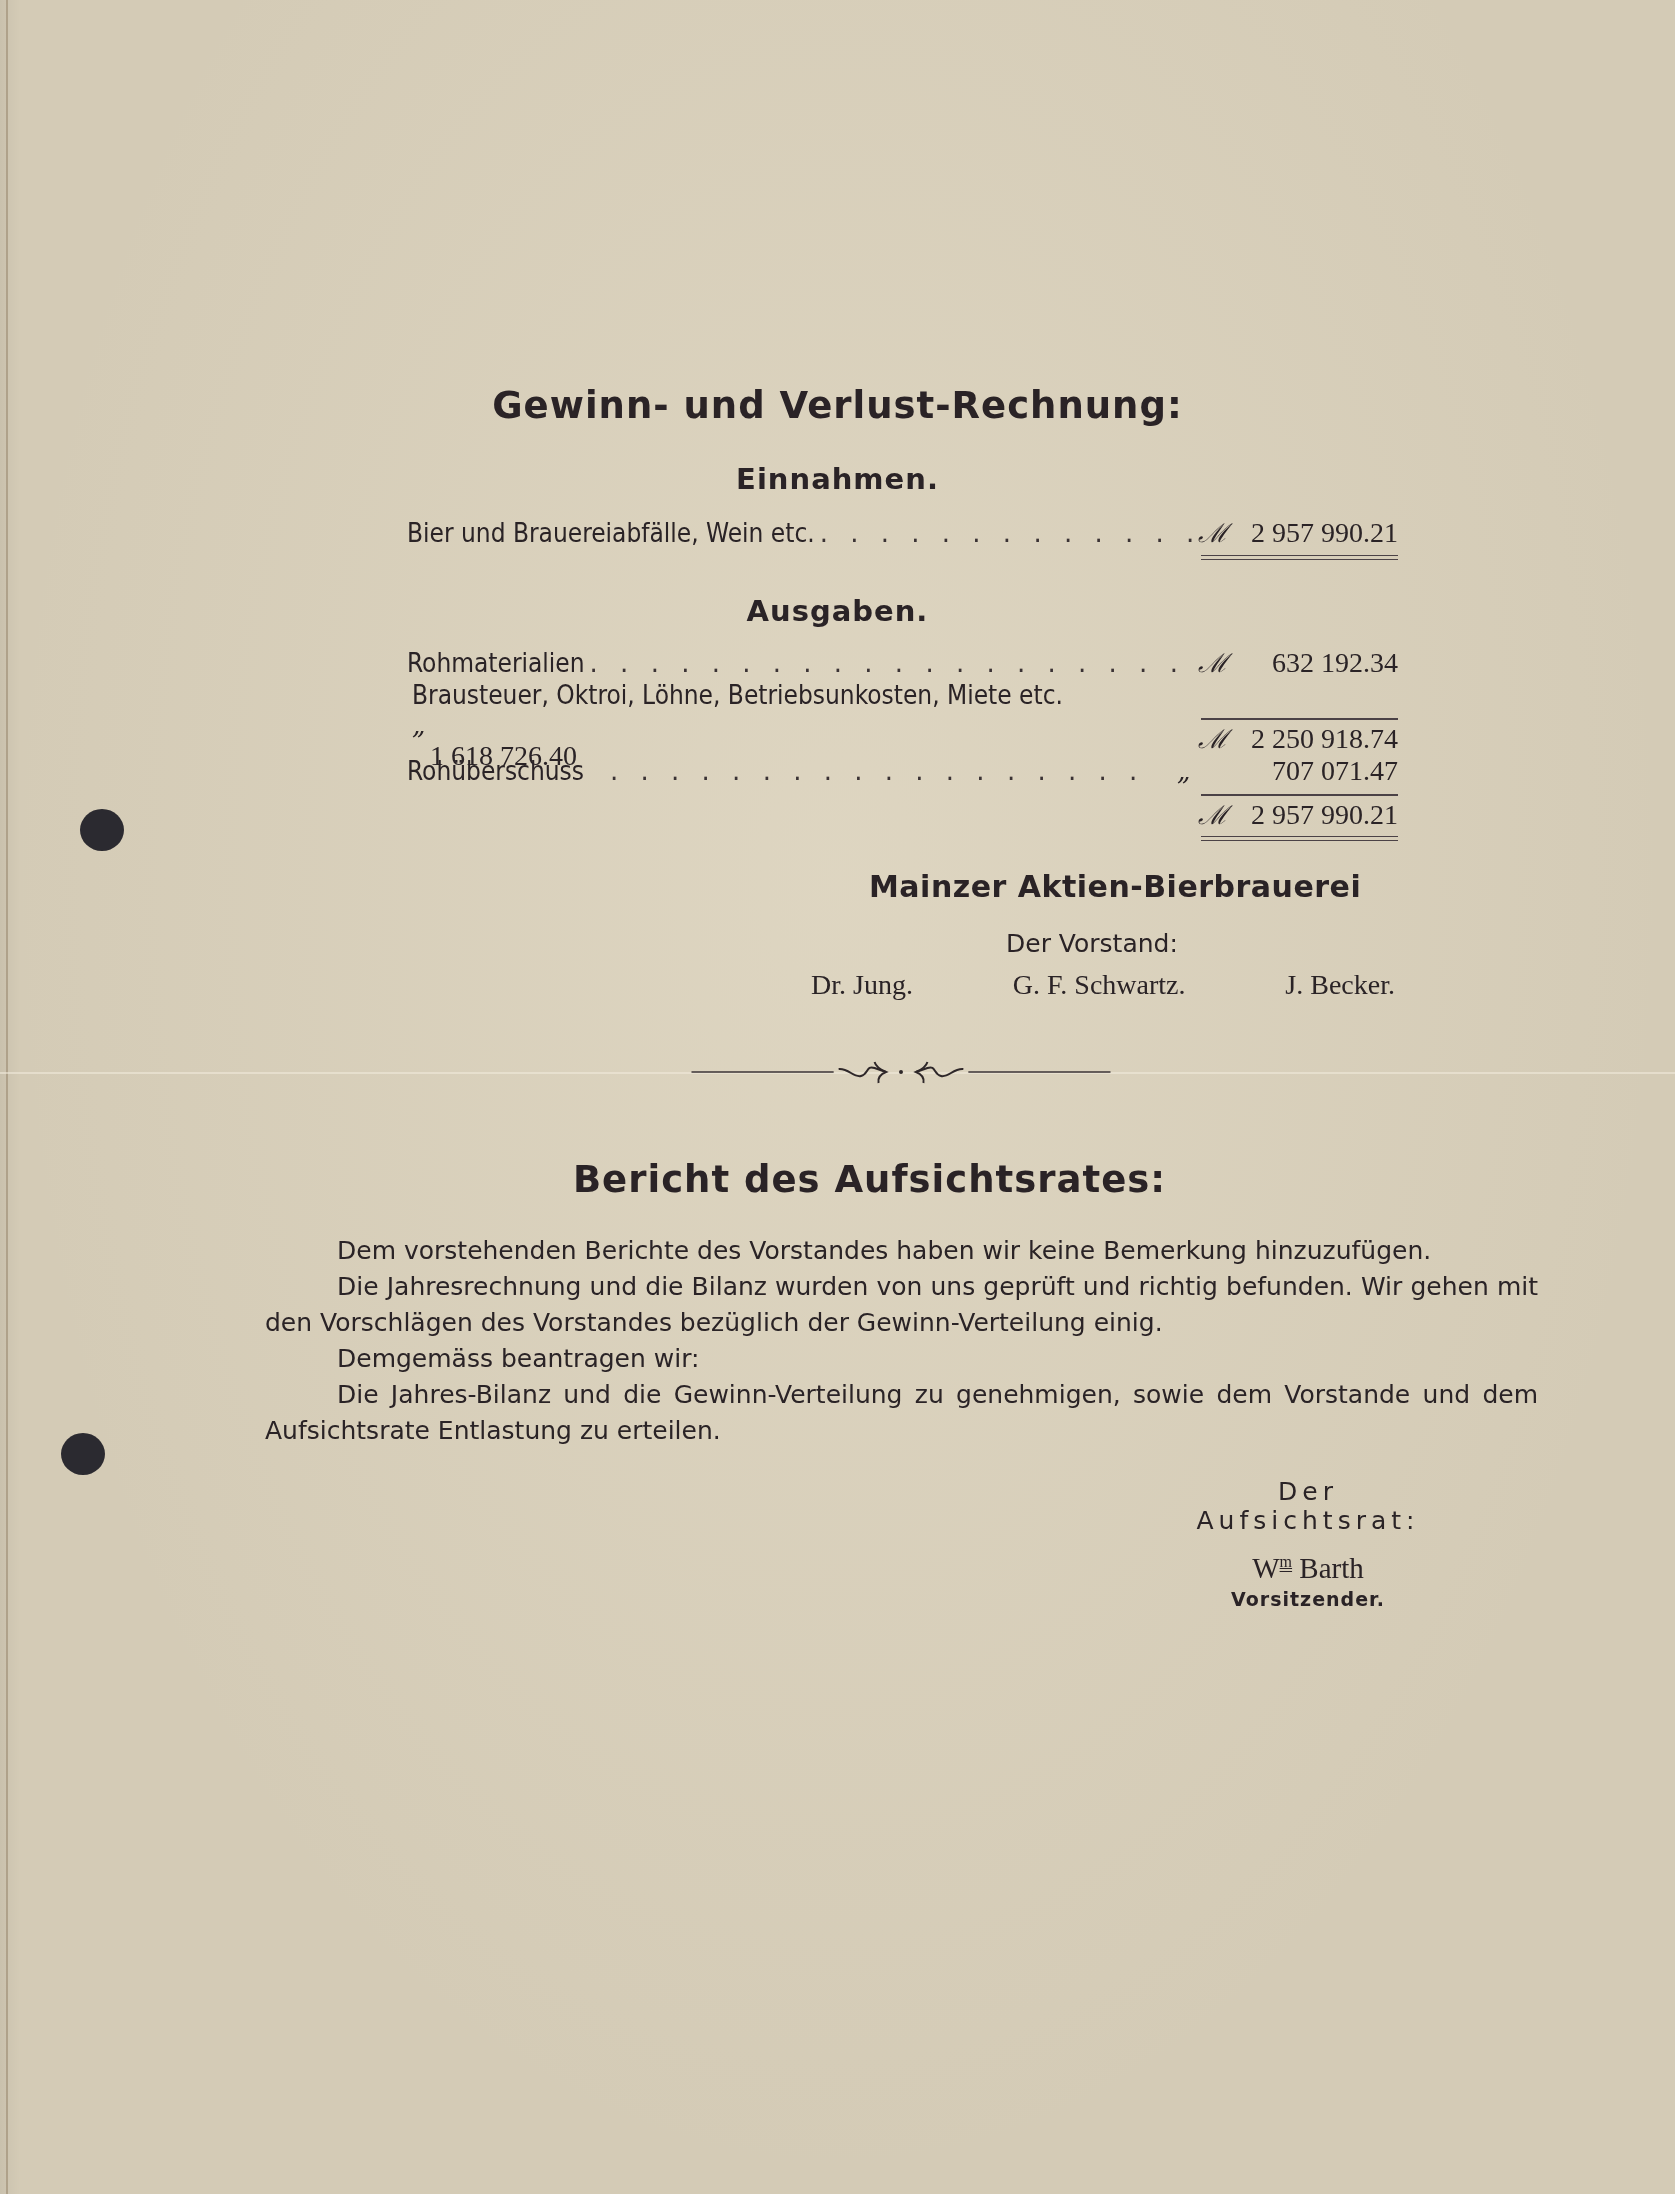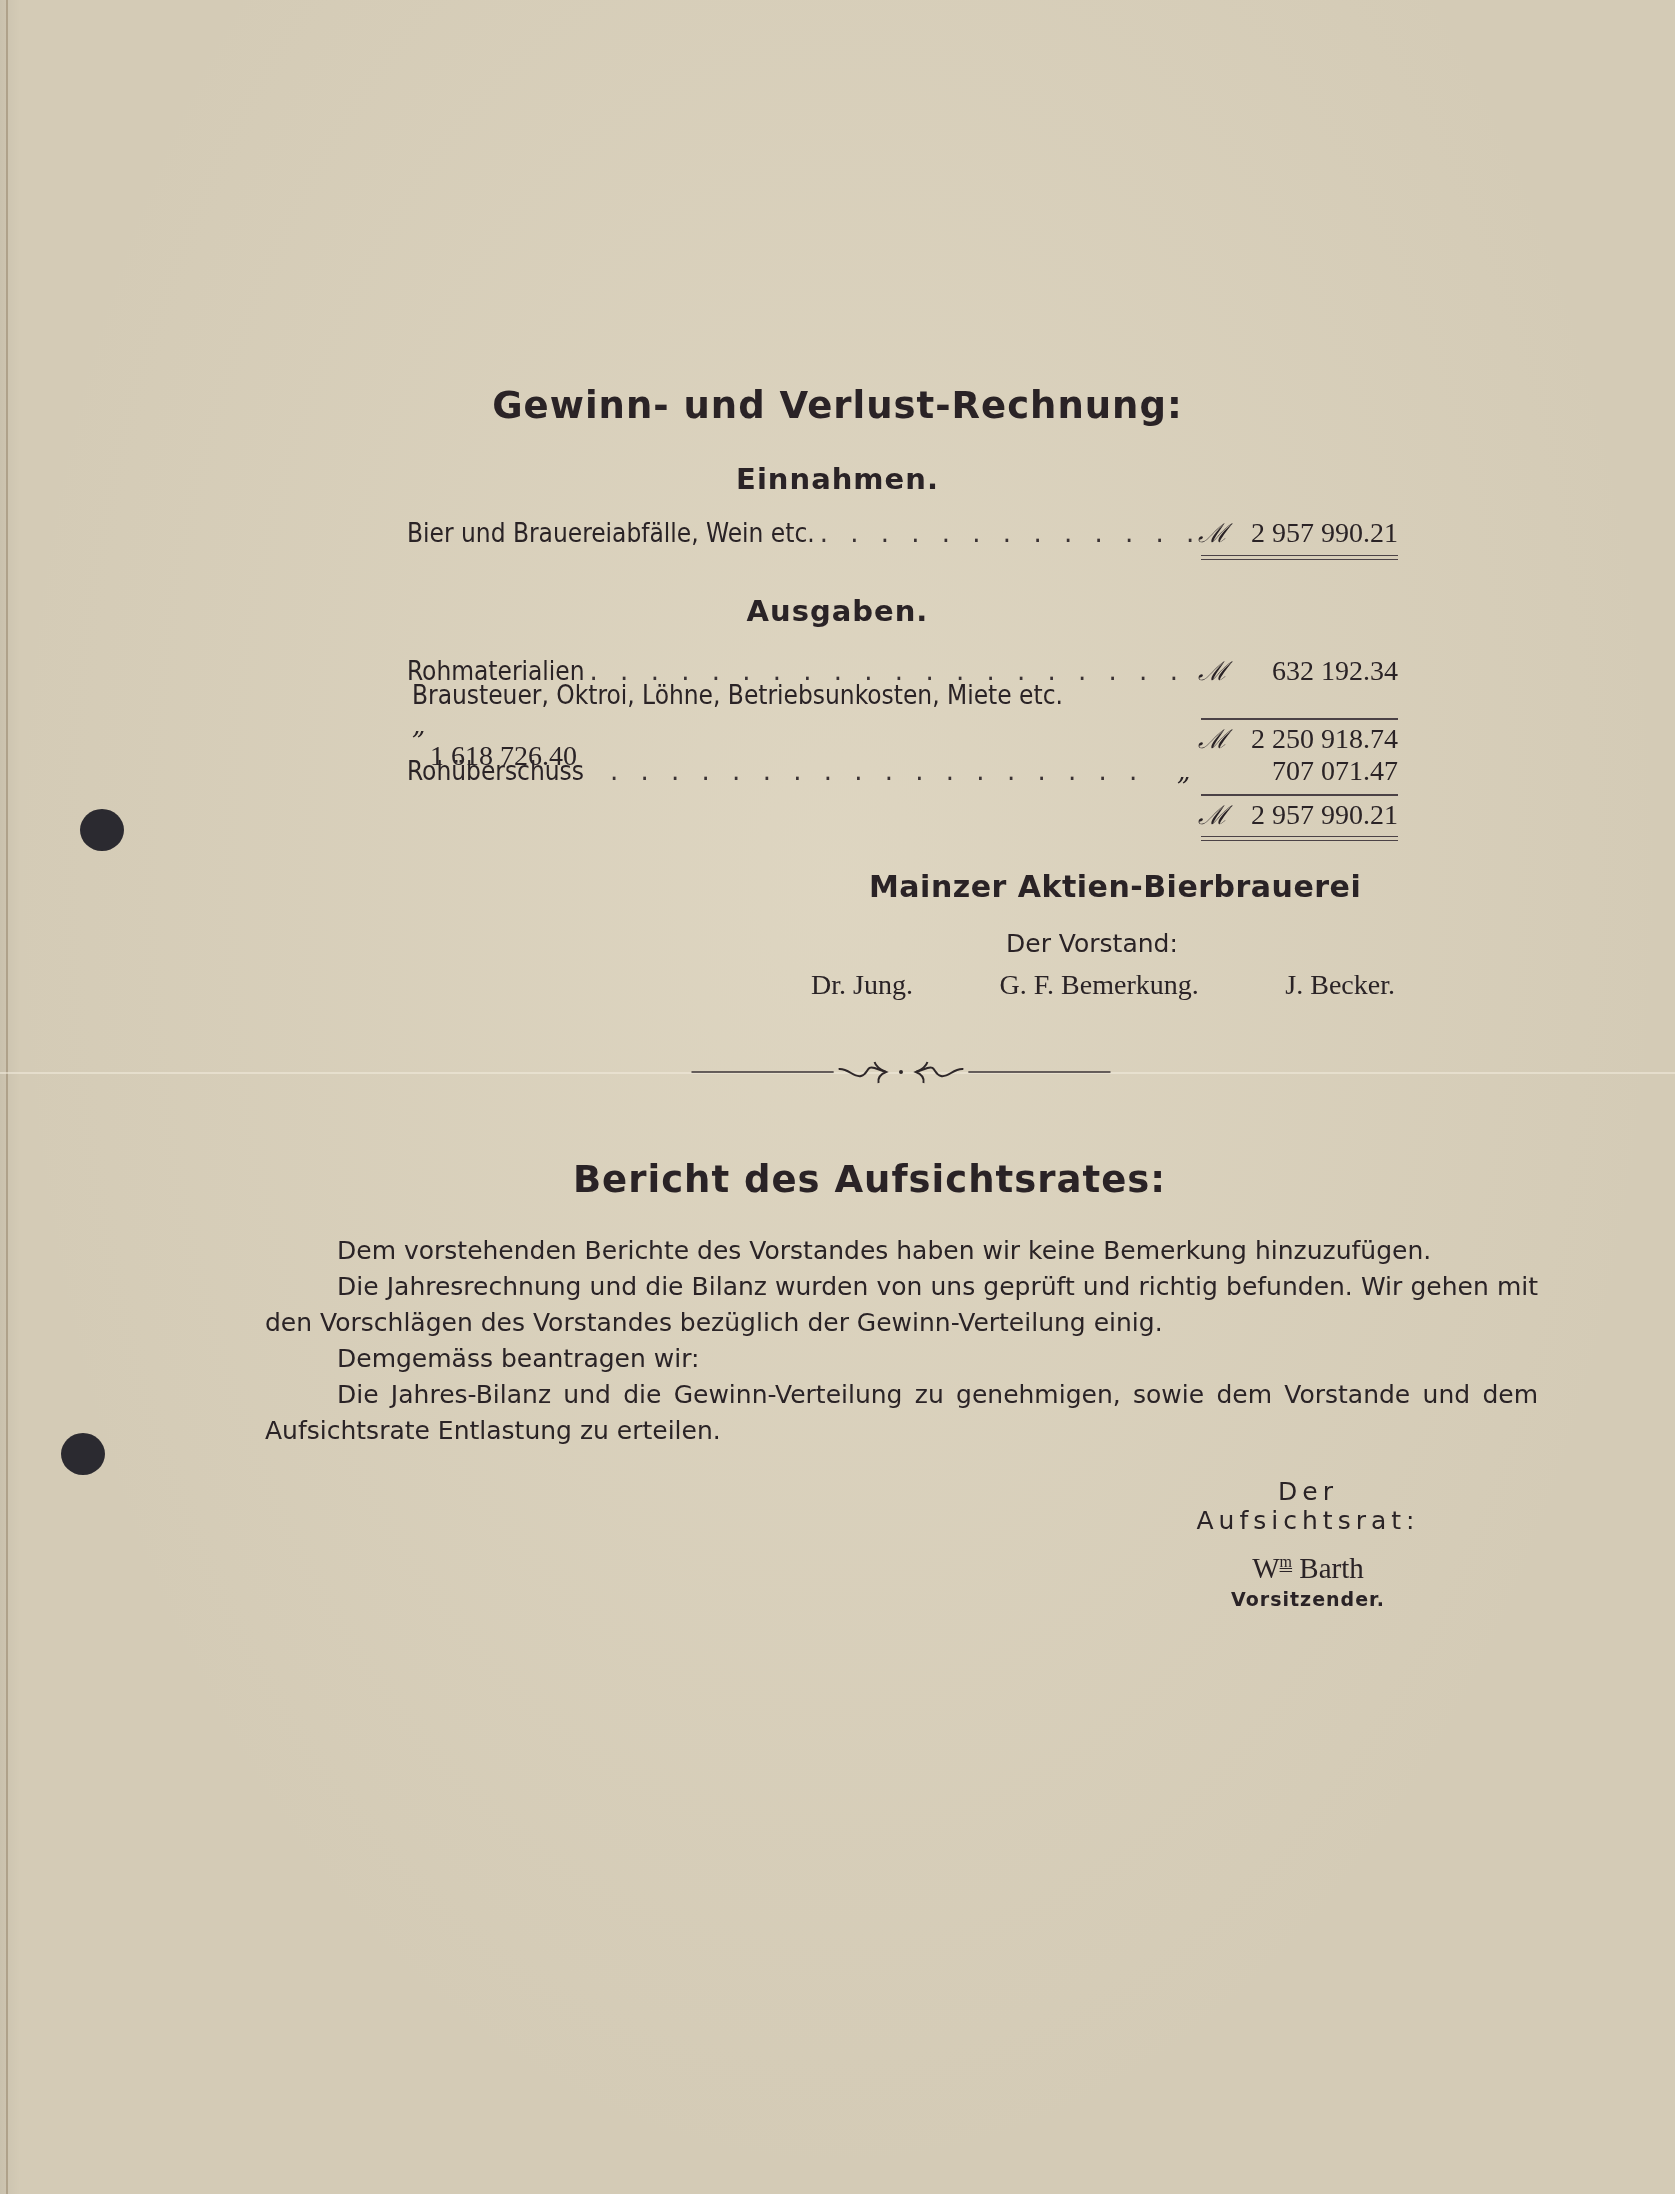--- a/index.html
+++ b/index.html
@@ -68,21 +68,21 @@
     <span class="leader">. . . . . . . . . . . . . . . . . . . . . . . . . . . . . . . . . . . . . . . . . . . . . . . . . . . . . . . .</span>
     <span class="cur">ℳ</span>
     <span class="amount">2 957 990.21</span>
   </div>
   <div class="rule double" style="top:41px;"></div>
 </div>
 
 <div class="heading h-sub h-aus">Ausgaben.</div>
 
 <div class="ledger" style="top:644px;">
-  <div class="row" style="top:8px;">
+  <div class="row" style="top:0;">
     <span class="label">Rohmaterialien</span>
     <span class="leader">. . . . . . . . . . . . . . . . . . . . . . . . . . . . . . . . . . . . . . . . . . . . . . . . . . . . . . . .</span>
     <span class="cur">ℳ</span>
     <span class="amount">632 192.34</span>
   </div>
   <div class="row" style="top:36px;flex-direction:column;">
     <span class="label">Brausteuer, Oktroi, Löhne, Betriebsunkosten, Miete etc.</span>
     <span class="leader">. . . . . . . . . . . . . . . . . . . . . . . . . . . . . . . . . . . . . . . . . . . . . . . . . . . . . . . .</span>
     <span class="cur">„</span>
     <span class="amount">1 618 726.40</span>
@@ -107,21 +107,21 @@
     <span class="cur">ℳ</span>
     <span class="amount">2 957 990.21</span>
   </div>
   <div class="rule double" style="top:192px;"></div>
 </div>
 
 <div class="company">Mainzer Aktien-Bierbrauerei</div>
 <div class="board-label">Der Vorstand:</div>
 <div class="signers">
   <span>Dr. Jung.</span>
-  <span>G. F. Bemerkung.</span>
+  <span>G. F. Schwartz.</span>
   <span>J. Becker.</span>
 </div>
 
 <svg class="ornament" viewBox="0 0 850 60">
   <line x1="5" y1="28" x2="290" y2="28" stroke="#3b3336" stroke-width="3"></line>
   <line x1="560" y1="28" x2="845" y2="28" stroke="#3b3336" stroke-width="3"></line>
   <path d="M300 22 C320 20, 330 40, 345 36 C360 32, 355 14, 372 20 L395 28" fill="none" stroke="#2e2729" stroke-width="4"></path>
   <path d="M372 8 C375 18, 385 24, 395 28 C385 32, 378 40, 380 50" fill="none" stroke="#2e2729" stroke-width="4"></path>
   <path d="M550 22 C530 20, 520 40, 505 36 C490 32, 495 14, 478 20 L455 28" fill="none" stroke="#2e2729" stroke-width="4"></path>
   <path d="M478 8 C475 18, 465 24, 455 28 C465 32, 472 40, 470 50" fill="none" stroke="#2e2729" stroke-width="4"></path>

